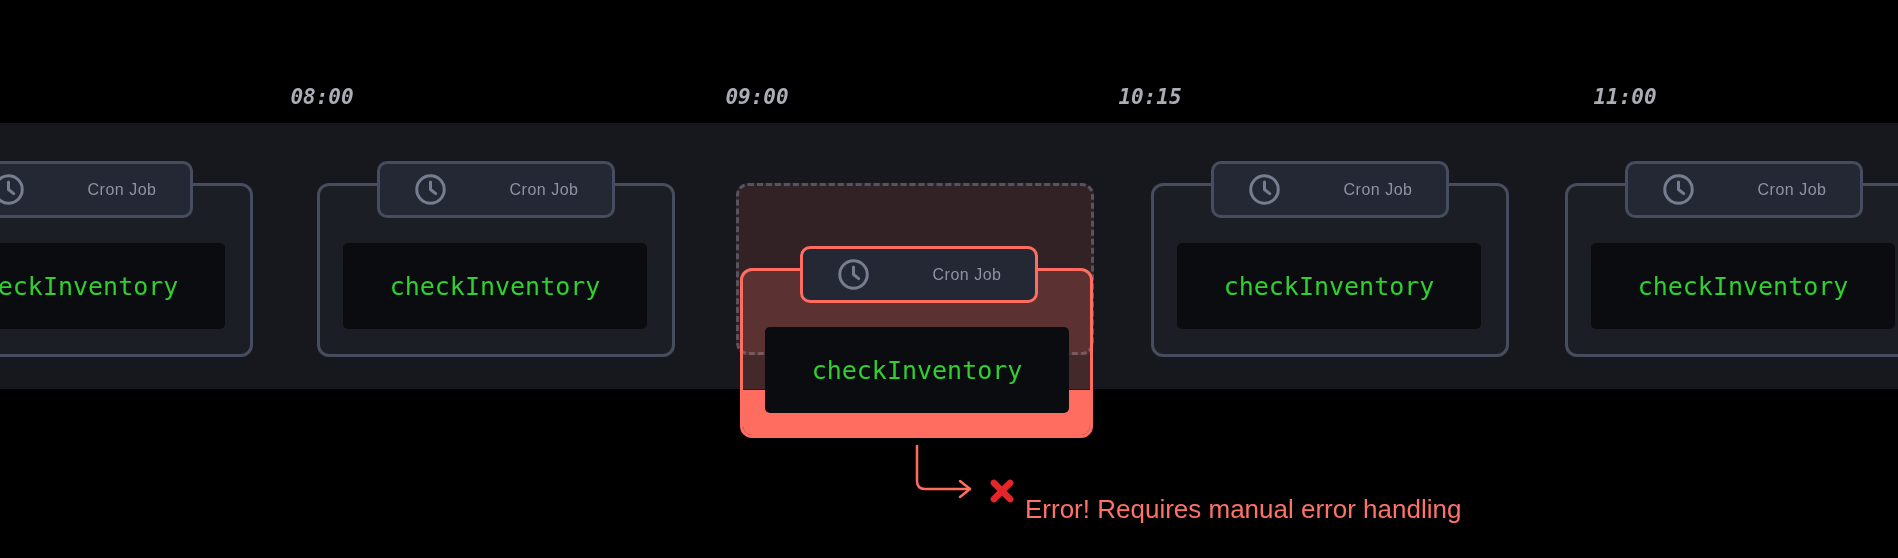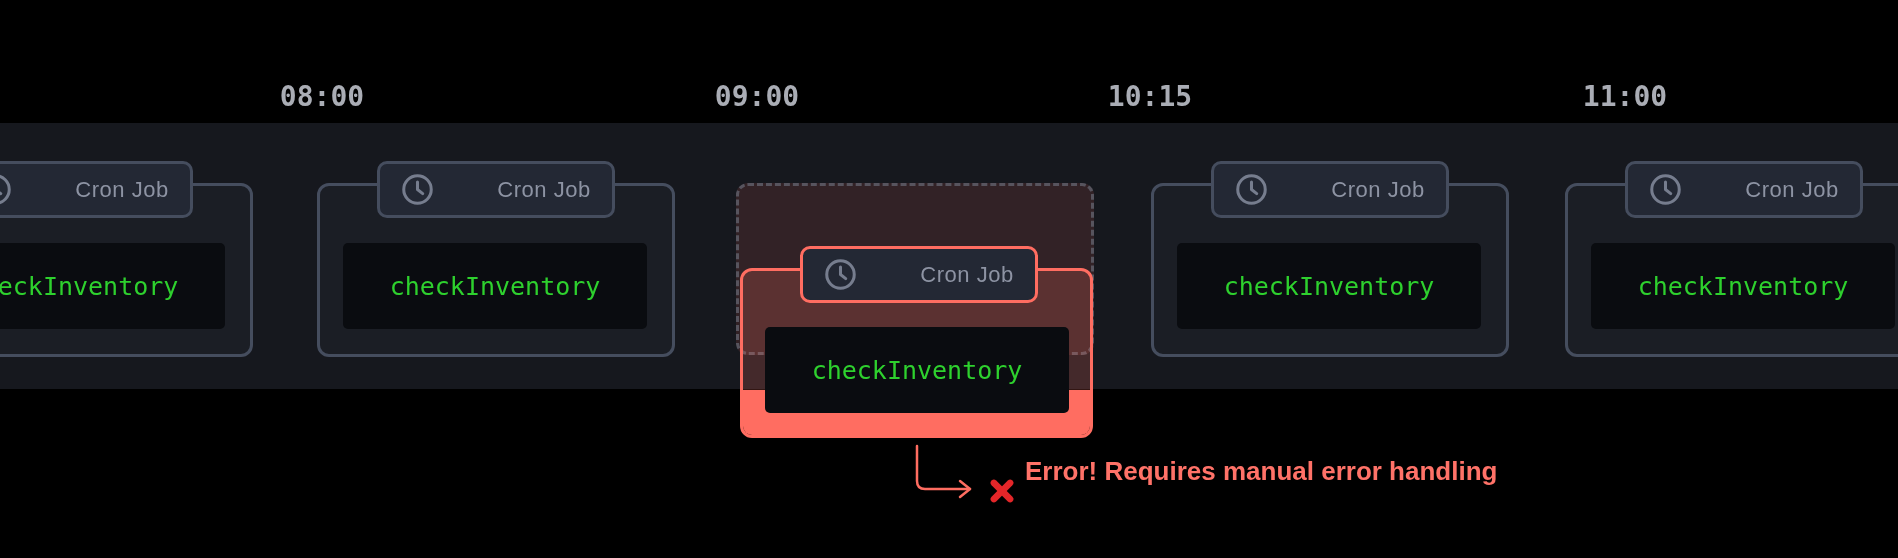--- a/index.html
+++ b/index.html
@@ -10,35 +10,35 @@
     --error_fill:rgba(255,109,97,0.20);
   }
   html,body{margin:0;padding:0;background:var(--page_bg);}
   #stage{
     position:relative; width:1898px; height:558px; overflow:hidden;
     background:var(--page_bg); font-family:"Liberation Sans", sans-serif;
   }
   .band{position:absolute; left:0; top:123px; width:1898px; height:266px; background:var(--band_bg);}
   .time-label{
     position:absolute; top:84px; width:140px; height:26px; line-height:26px;
-    text-align:center; font-family:"DejaVu Sans Mono", monospace; font-size:28px;
-    font-weight:700; color:var(--time_label); letter-spacing:0px;
+    text-align:center; font-family:"DejaVu Sans Mono", monospace; font-size:21px;
+    font-weight:700; color:var(--time_label); letter-spacing:0px;font-style:italic;
   }
   
   .card{
     position:absolute; top:183px; width:358px; height:174px; box-sizing:border-box;
     background:var(--card_bg); border:3px solid var(--card_border); border-radius:12px;
     z-index:2;
   }
   .badge{
     position:absolute; left:57px; top:-25px; width:238px; height:57px; box-sizing:border-box;
     background:var(--badge_bg); border:3px solid var(--card_border); border-radius:10px;
     display:flex; align-items:center; justify-content:center; gap:19px;
   }
-  .badge-label{font-size:22px; color:var(--badge_text); letter-spacing:0.5px;margin-left:44px;}
+  .badge-label{font-size:16px; color:var(--badge_text); letter-spacing:0.5px;margin-left:44px;}
   .clock{width:33px; height:33px; color:#767d8e; flex:0 0 auto;}
   .code-box{
     position:absolute; left:23px; top:57px; width:304px; height:86px;
     background:var(--code_bg); border-radius:5px;
     display:flex; align-items:center; justify-content:center;
   }
   .job-name{font-family:"DejaVu Sans Mono", monospace; font-size:25px; color:var(--job_green);}
   
   .ghost{
     position:absolute; left:736px; top:183px; width:358px; height:172px; box-sizing:border-box;
@@ -51,22 +51,22 @@
   .card-error .badge{border-color:var(--error_accent);}
   .card-error .code-box{left:22px; top:56px; z-index:2;}
   .error-strip{
     position:absolute; left:0; right:0; bottom:0; height:45px;
     background:var(--error_accent); border-radius:0 0 9px 9px; z-index:1;
   }
   
   .arrow-svg{position:absolute; left:890px; top:440px; z-index:4;}
   .cross-svg{position:absolute; left:989px; top:478px; z-index:4;}
   .error-message{
-    position:absolute; left:1025px; top:457px; height:28px; line-height:28px;
-    font-size:26px; font-weight:700; color:var(--error_text); white-space:nowrap; z-index:4;
+    position:absolute; left:1025px; top:495px; height:28px; line-height:28px;
+    font-size:26px; font-weight:400; color:var(--error_text); white-space:nowrap; z-index:4;
   }
 </style>
 </head>
 <body>
 
 <div id="stage">
 
   <div class="band"></div>
 
   <div class="time-label" style="left:252px">08:00</div>

